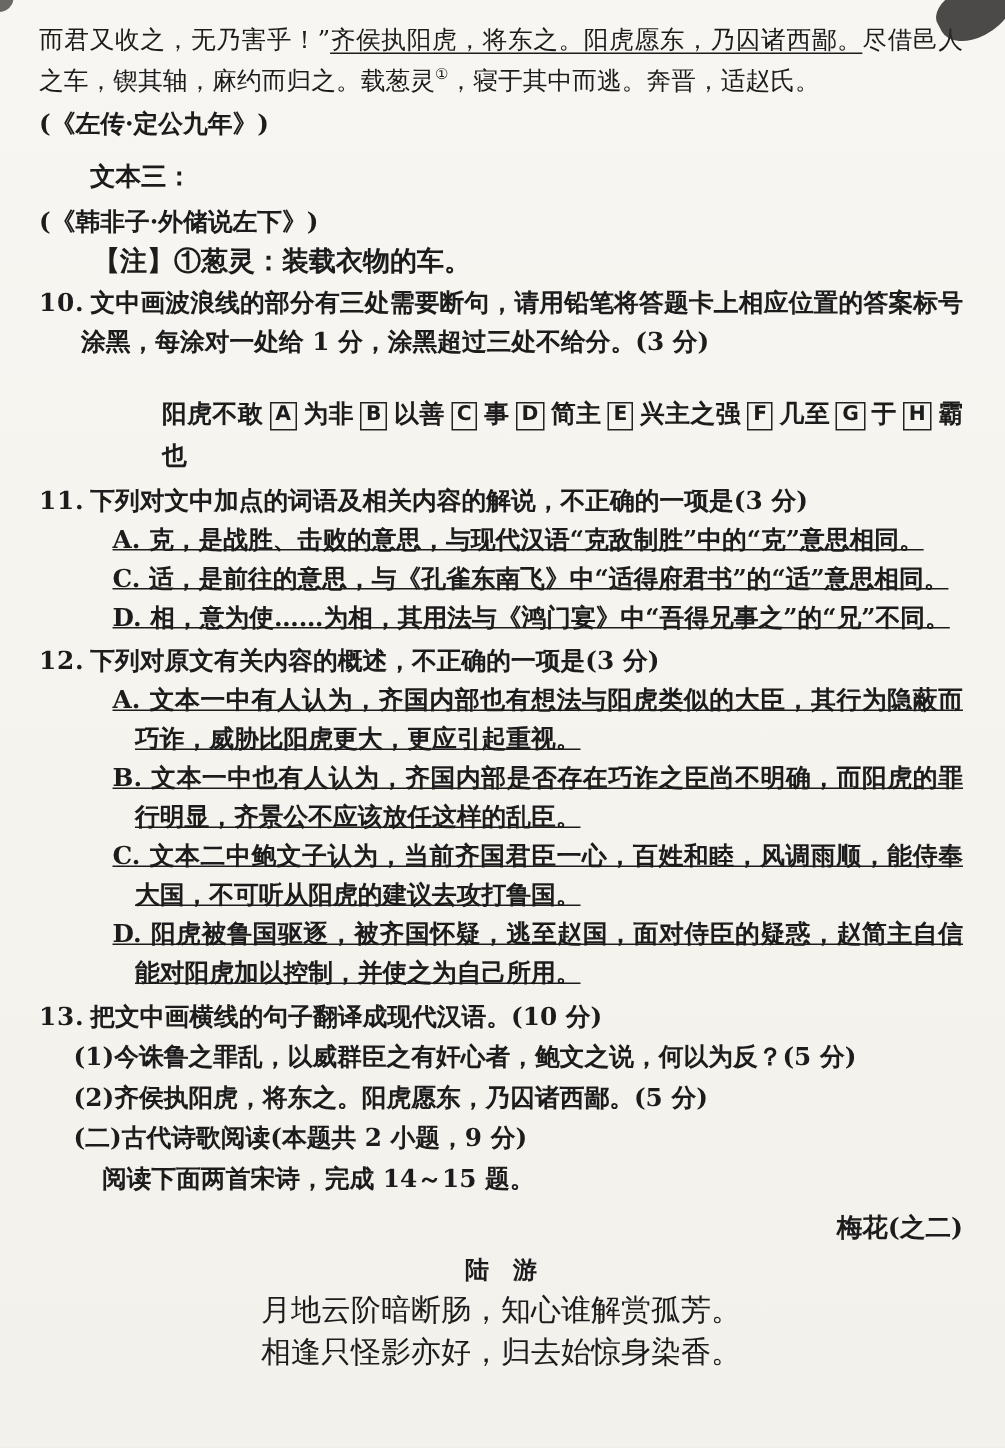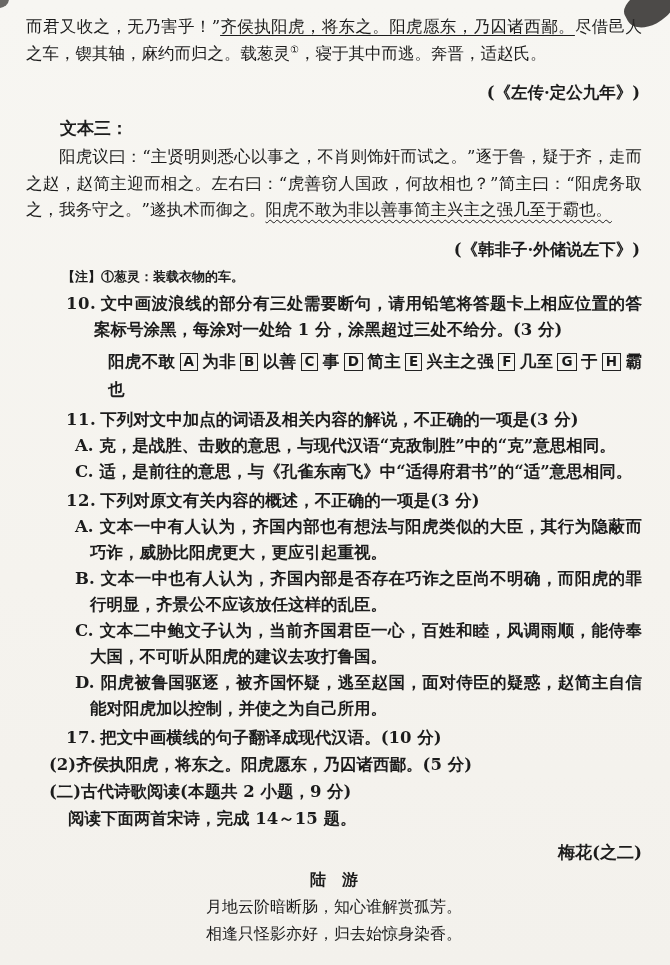--- a/index.html
+++ b/index.html
@@ -23,95 +23,96 @@
   .smudge.tl{left:-5px;top:-5px;width:14px;height:13px;border-radius:0 0 70% 0;opacity:.7;}
 
   p{margin:0;}
   .passage{
     font-size:16.5px;line-height:26.5px;
     text-align:justify;
     font-weight:500;
   }
   .indent2{text-indent:2em;}
   .citation{
-    text-align:right;font-size:16.5px;line-height:27px;font-weight:600;
-    padding-right:2px;margin-top:12px;
+    text-align:left;font-size:16.5px;line-height:27px;font-weight:600;
+    padding-right:2px;margin-top:2px;
   }
   .section-label{font-weight:700;font-size:17px;line-height:28px;margin:8px 0 2px 2em;}
   .note{
-    font-size:13px;line-height:20px;font-weight:600;
+    font-size:18px;line-height:20px;font-weight:600;
     margin:4px 0 4px 36px;
   }
   .u-solid{text-decoration:underline;text-decoration-thickness:1.2px;text-underline-offset:3px;}
   .u-wavy{text-decoration:underline wavy;text-decoration-thickness:1px;text-underline-offset:4px;}
   .sup{font-size:10px;vertical-align:super;line-height:0;}
 
   .q{
     font-size:16.5px;line-height:26px;font-weight:600;
     text-align:justify;
   }
-  .q .stem{display:block;padding-left:28px;text-indent:-28px;margin-top:3px;margin-left:40px;}
+  .q .stem{display:block;padding-left:28px;text-indent:-28px;margin-top:3px;}
   .qnum{font-weight:700;letter-spacing:.5px;padding-right:4px;}
-  .option{display:block;padding-left:64px;text-indent:-15px;line-height:26px;}
+  .option{display:block;padding-left:64px;text-indent:-15px;line-height:26px;text-decoration:underline;}
   .subline{display:block;margin-left:23px;line-height:27px;}
   .answer-line{
-    margin:5px 0 2px 50px;line-height:28px;font-weight:600;font-size:16.5px;padding-left:32px;
+    margin:21px 0 2px 50px;line-height:28px;font-weight:600;font-size:16.5px;padding-left:32px;
   }
   .box{
     display:inline-block;
     border:1.4px solid #222;
     font-family:"DejaVu Sans","Liberation Sans",sans-serif;
     font-size:13.5px;line-height:1;
     padding:1px 3px 2px;
     margin:0 4px;
     vertical-align:1px;
     font-weight:600;
   }
   .poem{text-align:center;}
   .poem-title{font-weight:700;font-size:17px;line-height:28px;margin-top:6px;text-align:right;}
   .poem-author{font-size:16px;line-height:27px;font-weight:600;}
-  .poem-line{font-size:16px;line-height:27.5px;font-weight:500;}
+  .poem-line{font-size:20px;line-height:27.5px;font-weight:500;}
 </style>
 </head>
 <body>
 
 <div class="page">
   <div class="smudge tr"></div>
   <div class="smudge tl"></div>
 
   <p class="passage"><span>而君又收之，无乃害乎！”</span><span class="u-solid">齐侯执阳虎，将东之。阳虎愿东，乃囚诸西鄙。</span><span>尽借邑人之车，锲其轴，麻约而归之。载葱灵</span><span class="sup">①</span><span>，寝于其中而逃。奔晋，适赵氏。</span></p>
   <p class="citation">(《左传·定公九年》)</p>
 
   <p class="section-label">文本三：</p>
-  <p class="passage indent2"><span>阳虎议曰：“主贤明则悉心以事之，不肖则饰奸而试之。”逐于鲁，疑于齐，走而之赵，赵简主迎而相之。左右曰：“虎善窃人国政，何故相也？”简主曰：“阳虎务取之，我务守之。”遂执术而御之。</span><span class="u-wavy">阳虎不敢为非以善事简主兴主之强几至于霸也。</span></p>
   <p class="citation">(《韩非子·外储说左下》)</p>
 
   <p class="note">【注】①葱灵：装载衣物的车。</p>
 
   <div class="q">
     <span class="stem"><span class="qnum">10.</span><span>文中画波浪线的部分有三处需要断句，请用铅笔将答题卡上相应位置的答案标号涂黑，每涂对一处给 1 分，涂黑超过三处不给分。(3 分)</span></span>
     <div class="answer-line"><span>阳虎不敢</span><span class="box">A</span><span>为非</span><span class="box">B</span><span>以善</span><span class="box">C</span><span>事</span><span class="box">D</span><span>简主</span><span class="box">E</span><span>兴主之强</span><span class="box">F</span><span>几至</span><span class="box">G</span><span>于</span><span class="box">H</span><span>霸也</span></div>
   </div>
 
   <div class="q">
     <span class="stem"><span class="qnum">11.</span><span>下列对文中加点的词语及相关内容的解说，不正确的一项是(3 分)</span></span>
     <span class="option">A. 克，是战胜、击败的意思，与现代汉语“克敌制胜”中的“克”意思相同。</span>
     <span class="option">C. 适，是前往的意思，与《孔雀东南飞》中“适得府君书”的“适”意思相同。</span>
+    <span class="option">D. 相，意为使……为相，其用法与《鸿门宴》中“吾得兄事之”的“兄”不同。</span>
   </div>
 
   <div class="q">
     <span class="stem"><span class="qnum">12.</span><span>下列对原文有关内容的概述，不正确的一项是(3 分)</span></span>
     <span class="option">A. 文本一中有人认为，齐国内部也有想法与阳虎类似的大臣，其行为隐蔽而巧诈，威胁比阳虎更大，更应引起重视。</span>
     <span class="option">B. 文本一中也有人认为，齐国内部是否存在巧诈之臣尚不明确，而阳虎的罪行明显，齐景公不应该放任这样的乱臣。</span>
     <span class="option">C. 文本二中鲍文子认为，当前齐国君臣一心，百姓和睦，风调雨顺，能侍奉大国，不可听从阳虎的建议去攻打鲁国。</span>
     <span class="option">D. 阳虎被鲁国驱逐，被齐国怀疑，逃至赵国，面对侍臣的疑惑，赵简主自信能对阳虎加以控制，并使之为自己所用。</span>
   </div>
 
   <div class="q">
-    <span class="stem"><span class="qnum">17.</span><span>把文中画横线的句子翻译成现代汉语。(10 分)</span></span>
+    <span class="stem"><span class="qnum">13.</span><span>把文中画横线的句子翻译成现代汉语。(10 分)</span></span>
+    <span class="subline">(1)今诛鲁之罪乱，以威群臣之有奸心者，鲍文之说，何以为反？(5 分)</span>
     <span class="subline">(2)齐侯执阳虎，将东之。阳虎愿东，乃囚诸西鄙。(5 分)</span>
     <span class="subline">(二)古代诗歌阅读(本题共 2 小题，9 分)</span>
     <span class="subline" style="margin-left:30px;padding-left:12px;">阅读下面两首宋诗，完成 14～15 题。</span>
   </div>
 
   <div class="poem">
     <div class="poem-title">梅花(之二)</div>
     <div class="poem-author">陆　游</div>
     <div class="poem-line">月地云阶暗断肠，知心谁解赏孤芳。</div>
     <div class="poem-line">相逢只怪影亦好，归去始惊身染香。</div>

